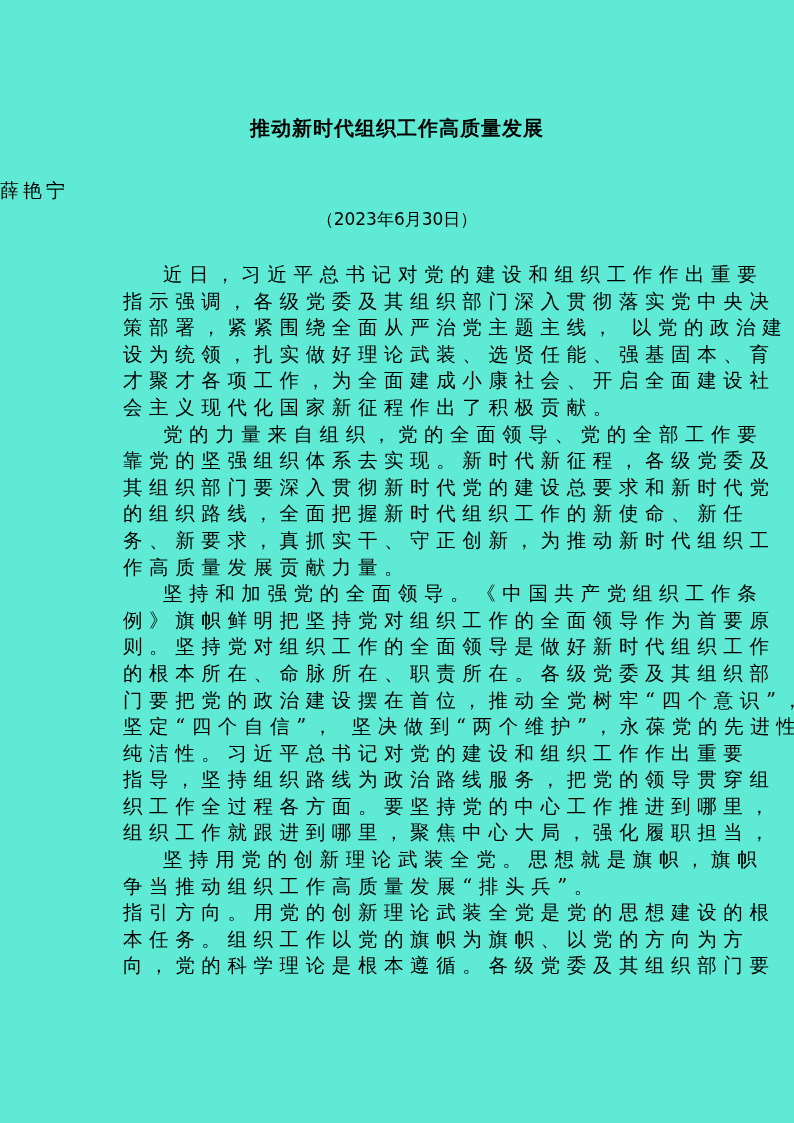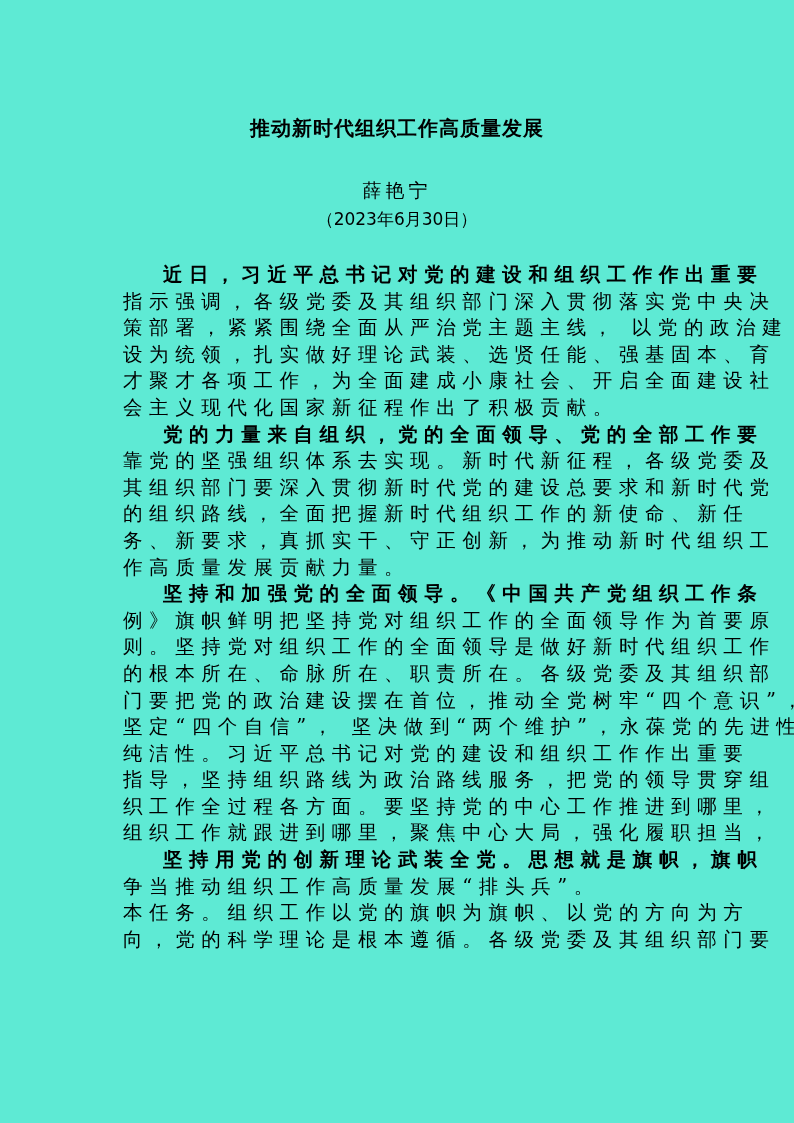--- a/index.html
+++ b/index.html
@@ -4,33 +4,33 @@
 <style>
   html, body { margin: 0; padding: 0; background: #ffffff; }
   body { width: 794px; height: 1123px; position: relative; overflow: hidden; color: #000; }
   .page { position: absolute; left: 0; top: 0; width: 794px; height: 1123px; background: #5eead4; }
   .title {
     position: absolute; left: 0; top: 114px; width: 794px; text-align: center;
     font-family: "DejaVu Sans", sans-serif; font-weight: bold; font-size: 20px;
     letter-spacing: 1px; line-height: 28px;
   }
   .author {
-    position: absolute; left: 0; top: 176px; width: 794px; text-align: center;
+    position: absolute; left: 0; top: 176px; width: 794px; 
     font-family: "DejaVu Serif", serif; font-size: 19px; letter-spacing: 4px; line-height: 28px;
   }
   .date {
     position: absolute; left: 0; top: 205px; width: 794px; text-align: center;
     font-family: "DejaVu Sans", sans-serif; font-size: 17px; line-height: 28px;
   }
   .body {
     position: absolute; left: 123px; top: 262px; width: 540px;
     font-family: "DejaVu Serif", serif; font-size: 19.5px; line-height: 26.6px;
   }
   .line { white-space: nowrap; height: 26.6px; letter-spacing: 6.6px; }
-  .line.indent { padding-left: 40px; font-weight: bold; }
+  .line.indent { padding-left: 40px; }
 </style>
 </head>
 <body>
 
 <div class="page">
   <div class="title">推动新时代组织工作高质量发展</div>
   <div class="author">薛艳宁</div>
   <div class="date">（2023年6月30日）</div>
   <div class="body" id="body">
       <div class="line indent">近日，习近平总书记对党的建设和组织工作作出重要</div>
@@ -50,16 +50,17 @@
       <div class="line">则。坚持党对组织工作的全面领导是做好新时代组织工作</div>
       <div class="line">的根本所在、命脉所在、职责所在。各级党委及其组织部</div>
       <div class="line">门要把党的政治建设摆在首位，推动全党树牢“四个意识”，</div>
       <div class="line">坚定“四个自信”， 坚决做到“两个维护”，永葆党的先进性和</div>
       <div class="line">纯洁性。习近平总书记对党的建设和组织工作作出重要</div>
       <div class="line">指导，坚持组织路线为政治路线服务，把党的领导贯穿组</div>
       <div class="line">织工作全过程各方面。要坚持党的中心工作推进到哪里，</div>
       <div class="line">组织工作就跟进到哪里，聚焦中心大局，强化履职担当，</div>
       <div class="line indent">坚持用党的创新理论武装全党。思想就是旗帜，旗帜</div>
       <div class="line">争当推动组织工作高质量发展“排头兵”。</div>
+      <div class="line">指引方向。用党的创新理论武装全党是党的思想建设的根</div>
       <div class="line">本任务。组织工作以党的旗帜为旗帜、以党的方向为方</div>
       <div class="line">向，党的科学理论是根本遵循。各级党委及其组织部门要</div>
     </div>
 </div>
 
 </body></html>

